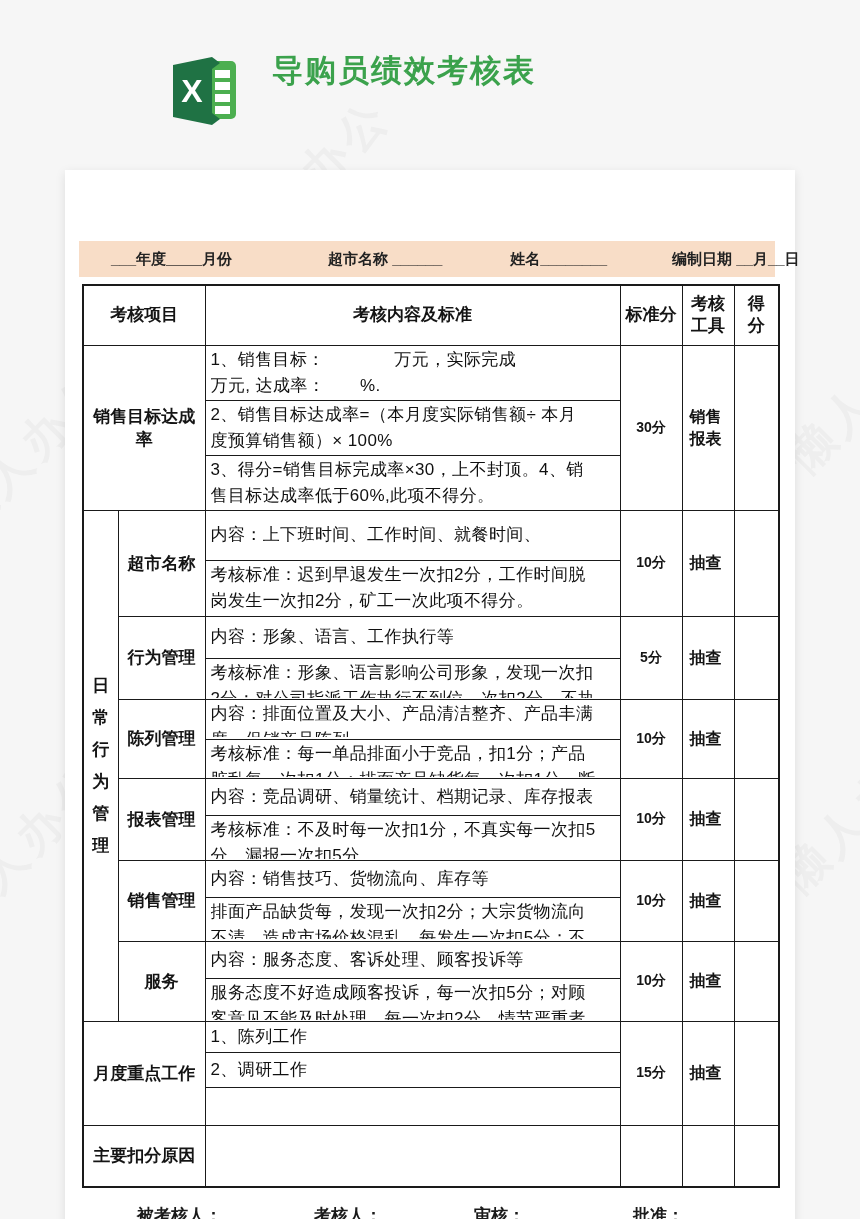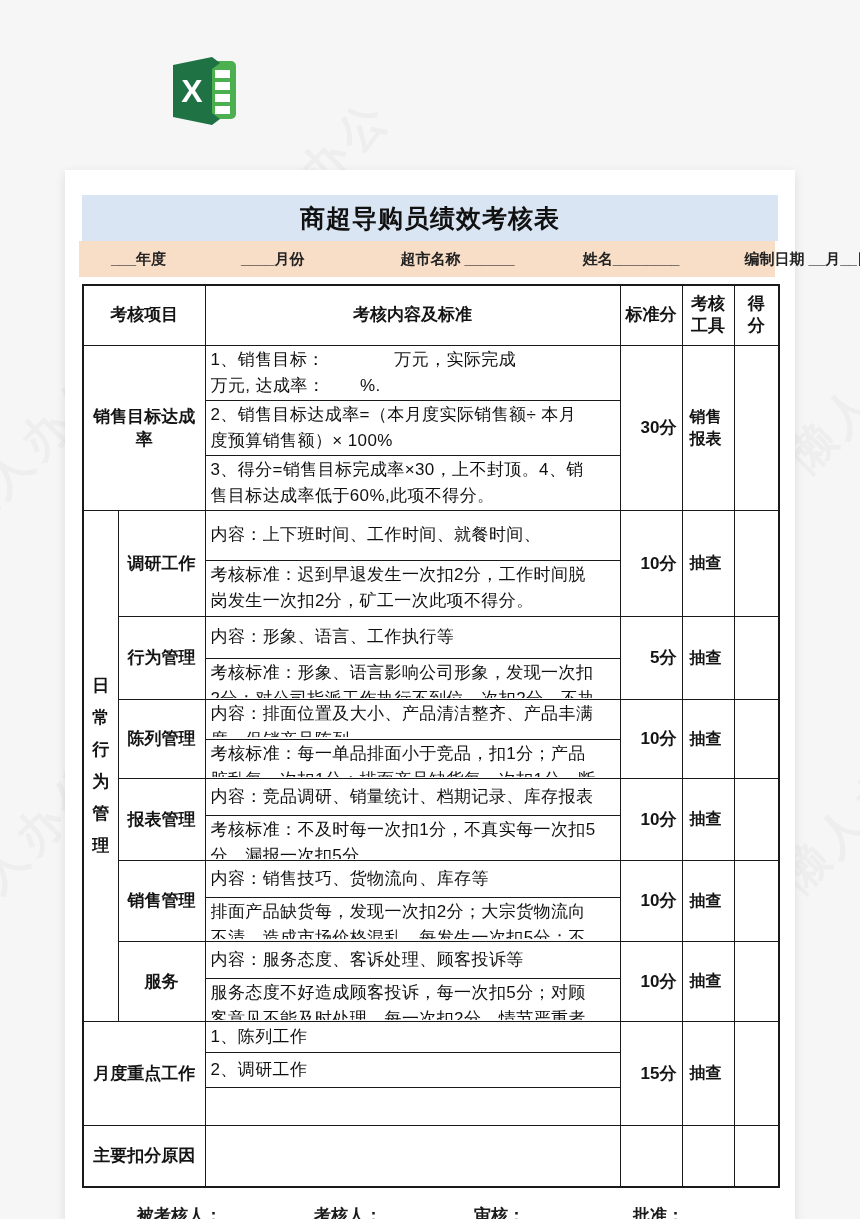--- a/index.html
+++ b/index.html
@@ -24,39 +24,39 @@
 
   
   .panel{position:absolute;left:65px;top:170px;width:730px;height:1110px;background:#ffffff;
          box-shadow:0 3px 10px rgba(0,0,0,0.10);}
   .band-blue{position:absolute;left:17px;top:25px;width:696px;height:46px;background:#d9e5f2;
              display:flex;align-items:center;justify-content:center;}
   .band-blue .t{font-size:25px;font-weight:700;letter-spacing:1px;color:#111;}
   .band-peach{position:absolute;left:14px;top:71px;width:696px;height:36px;background:#f8ddc7;
               display:flex;align-items:center;font-size:15px;font-weight:600;color:#222;}
   .band-peach span{white-space:nowrap;}
-  .m-year{margin-left:32px;} .m-month{margin-left:75px;} .m-store{margin-left:96px;}
+  .m-year{margin-left:32px;} .m-month{font-family:Liberation Mono, monospace;} .m-store{margin-left:96px;}
   .m-name{margin-left:68px;} .m-date{margin-left:65px;}
 
   
   table.sheet{position:absolute;left:17px;top:114px;width:696px;border-collapse:collapse;
               table-layout:fixed;}
   table.sheet,table.sheet td,table.sheet th{border:1.4px solid #1a1a1a;}
   table.sheet{border-width:2px;}
   td,th{padding:1px 5px;vertical-align:middle;font-weight:normal;}
   th{font-size:17px;font-weight:700;text-align:center;line-height:22px;}
   .lbl{font-size:17px;font-weight:700;text-align:center;line-height:23px;padding:1px 3px;}
   .vcell{padding:0;text-align:center;}
   .vcell .v{width:18px;margin:0 auto;font-size:17px;font-weight:700;line-height:32px;
             word-break:break-all;text-align:center;}
   .ccell{vertical-align:middle;}
   .c{font-size:17px;line-height:26px;letter-spacing:0.4px;white-space:pre-wrap;
      overflow:hidden;color:#101010;}
   .clip36{height:36px;} .clip38{height:38px;} .clip40{height:40px;} .clip42{height:42px;}
-  .score{font-size:17px;font-weight:700;text-align:right;}
+  .score{font-size:14px;font-weight:700;text-align:center;}
   .tool{font-size:16px;font-weight:700;text-align:center;padding:0;}
   .tool .w{width:2.3em;margin:8px auto;line-height:22px;text-align:left;}
   .narrow{width:2.3em;margin:0 auto;line-height:22px;}
   .narrow1{width:1.2em;margin:0 auto;line-height:22px;word-break:break-all;}
 
   
   .signoff{position:absolute;left:17px;top:1034px;width:696px;display:flex;
            font-size:17px;font-weight:600;color:#1a1a1a;}
   .signoff span{white-space:nowrap;}
   .s1{margin-left:55px;} .s2{margin-left:92px;} .s3{margin-left:92px;} .s4{margin-left:108px;}
@@ -83,28 +83,26 @@
       <rect x="35" y="42" width="8" height="8" fill="#ffffff"></rect>
       <rect x="47" y="42" width="15" height="8" fill="#ffffff"></rect>
       <rect x="35" y="54" width="8" height="8" fill="#ffffff"></rect>
       <rect x="47" y="54" width="15" height="8" fill="#ffffff"></rect>
       <polygon points="5,13 44,5 44,73 5,65" fill="#1f7244"></polygon>
       <polygon points="44,5 52,11 44,17" fill="#1f7244"></polygon>
       <polygon points="44,61 52,67 44,73" fill="#1f7244"></polygon>
       <text x="24" y="50" text-anchor="middle" font-size="32" font-weight="bold" fill="#ffffff" font-family="Liberation Sans, sans-serif">X</text>
     </svg>
     <div class="titles">
+      <div class="main-title">导购员绩效考核表</div>
     </div>
   </div>
 
   <div class="panel">
 
-    <div class="band-blue">
-      <span class="t">商超导购员绩效考核表</span>
-    </div>
 
     <div class="band-peach">
       <span class="m-year">___年度</span>
       <span class="m-month">____月份</span>
       <span class="m-store">超市名称 ______</span>
       <span class="m-name">姓名________</span>
       <span class="m-date">编制日期 __月__日</span>
     </div>
 
     <table class="sheet">
@@ -152,21 +150,21 @@
         <td class="ccell">
               <div class="c">3、得分=销售目标完成率×30，上不封顶。4、销
 售目标达成率低于60%,此项不得分。</div>
             </td>
       </tr>
 
       <tr style="height:50px">
         <td rowspan="12" class="vcell">
               <div class="v">日常行为管理</div>
             </td>
-        <td rowspan="2" class="lbl">调研工作</td>
+        <td rowspan="2" class="lbl">超市名称</td>
         <td class="ccell">
               <div class="c">内容：上下班时间、工作时间、就餐时间、</div>
             </td>
         <td rowspan="2" class="score">10分</td>
         <td rowspan="2" class="tool">
               <div class="w">抽查</div>
             </td>
         <td rowspan="2"></td>
       </tr>
       <tr style="height:56px">

